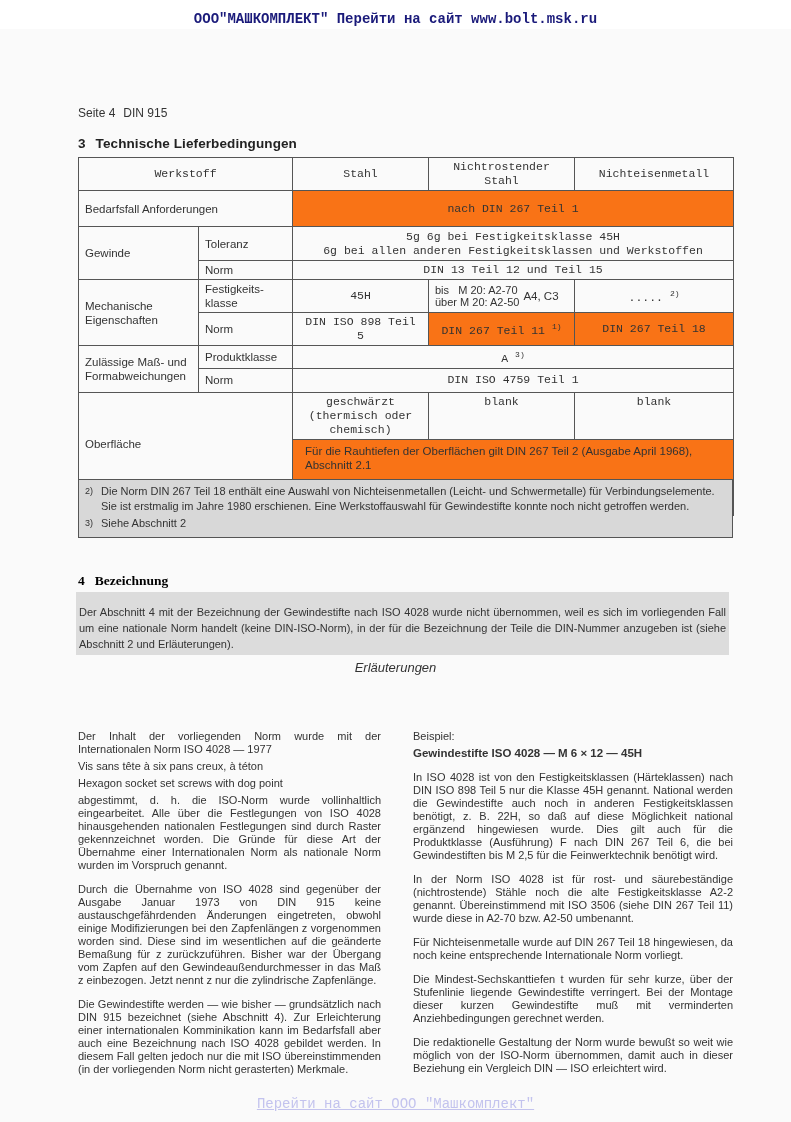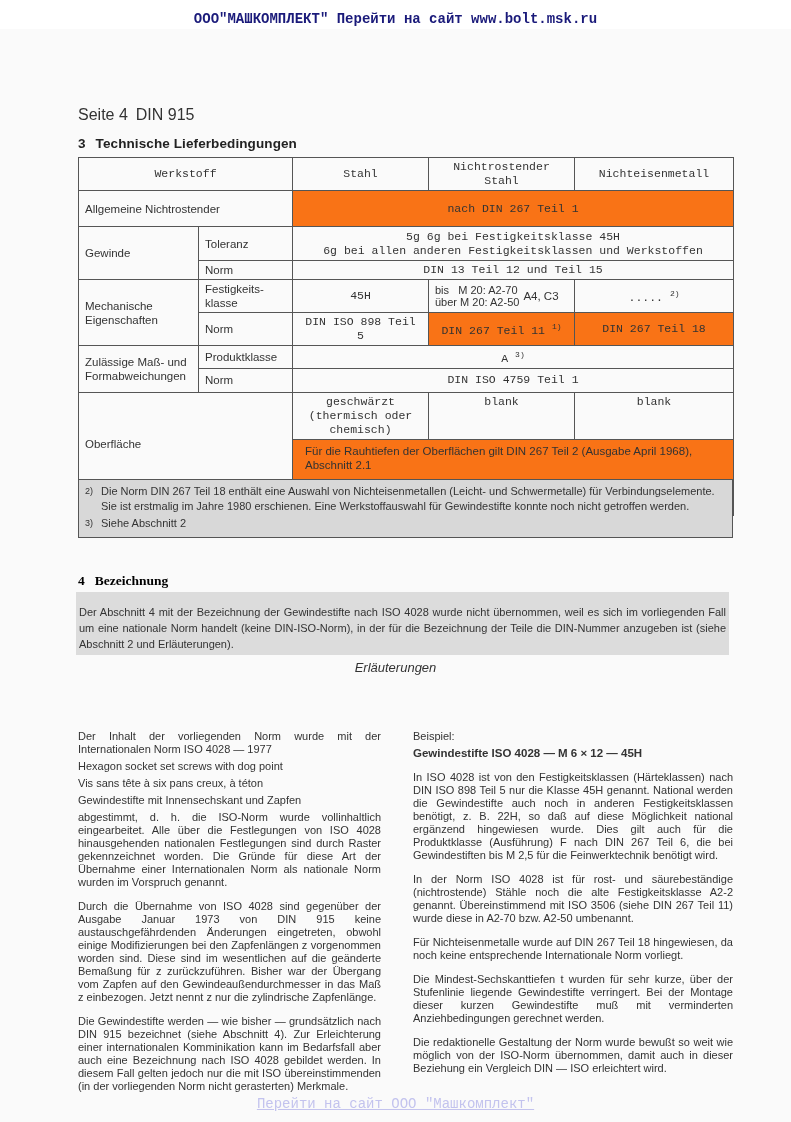--- a/index.html
+++ b/index.html
@@ -10,21 +10,21 @@
       color: #2a2a2a;
     }
     .banner {
       position: absolute; left: 0; top: 0; width: 791px; height: 29px;
       background: #ffffff;
       text-align: center;
       font-family: "Liberation Mono", monospace;
       font-weight: bold; font-size: 14px; color: #1a1a7a;
       line-height: 38px;
     }
-    .page-header { position: absolute; left: 78px; top: 106px; font-size: 16px; color: #333; }
+    .page-header { position: absolute; left: 78px; top: 106px; font-size: 12px; color: #333; }
     .page-header span + span { margin-left: 8px; }
     .h3 { position: absolute; left: 78px; top: 136px; font-size: 13.5px; font-weight: bold; color: #222; letter-spacing: 0.1px; }
     .h3 .num { margin-right: 10px; }
 
     table.spec {
       position: absolute; left: 78px; top: 157px; width: 655px;
       border-collapse: collapse; font-size: 11.5px; color: #333;
       table-layout: fixed;
     }
     table.spec td {
@@ -95,21 +95,21 @@
       <col style="width:159px">
   </colgroup>
   <tbody>
       <tr style="height:27px">
     <td colspan="2" class="c">Werkstoff</td>
     <td class="c">Stahl</td>
     <td class="c">Nichtrostender Stahl</td>
     <td class="c">Nichteisenmetall</td>
   </tr>
   <tr style="height:36px">
-    <td colspan="2">Allgemeine Nichtrostender</td>
+    <td colspan="2">Bedarfsfall Anforderungen</td>
     <td colspan="3" class="c shade">nach DIN 267 Teil 1</td>
   </tr>
   <tr style="height:34px">
     <td rowspan="2">Gewinde</td>
     <td>Toleranz</td>
     <td colspan="3" class="c">
       <div>5g 6g bei Festigkeitsklasse 45H</div>
       <div>6g bei allen anderen Festigkeitsklassen und Werkstoffen</div>
     </td>
   </tr>
@@ -182,23 +182,22 @@
 
 <div class="h4">
   <span class="num">4</span><span>Bezeichnung</span>
 </div>
 <div class="bez-text">Der Abschnitt 4 mit der Bezeichnung der Gewindestifte nach ISO 4028 wurde nicht übernommen, weil es sich im vorliegenden Fall um eine nationale Norm handelt (keine DIN-ISO-Norm), in der für die Bezeichnung der Teile die DIN-Nummer anzugeben ist (siehe Abschnitt 2 und Erläuterungen).</div>
 
 <div class="erl-title">Erläuterungen</div>
 
 <div class="col left">
   <p class="tight">Der Inhalt der vorliegenden Norm wurde mit der Internationalen Norm ISO 4028 — 1977</p>
+  <p class="tight">Vis sans tête à six pans creux, à téton</p>
   <p class="tight">Hexagon socket set screws with dog point</p>
-  <p class="tight">Vis sans tête à six pans creux, à téton</p>
-  <p class="tight">Gewindestifte mit Innensechskant und Zapfen</p>
   <p class="gap-lg">abgestimmt, d. h. die ISO-Norm wurde vollinhaltlich eingearbeitet. Alle über die Festlegungen von ISO 4028 hinausgehenden nationalen Festlegungen sind durch Raster gekennzeichnet worden. Die Gründe für diese Art der Übernahme einer Internationalen Norm als nationale Norm wurden im Vorspruch genannt.</p>
   <p class="gap-lg">Durch die Übernahme von ISO 4028 sind gegenüber der Ausgabe Januar 1973 von DIN 915 keine austauschgefährdenden Änderungen eingetreten, obwohl einige Modifizierungen bei den Zapfenlängen z vorgenommen worden sind. Diese sind im wesentlichen auf die geänderte Bemaßung für z zurückzuführen. Bisher war der Übergang vom Zapfen auf den Gewindeaußendurchmesser in das Maß z einbezogen. Jetzt nennt z nur die zylindrische Zapfenlänge.</p>
   <p>Die Gewindestifte werden — wie bisher — grundsätzlich nach DIN 915 bezeichnet (siehe Abschnitt 4). Zur Erleichterung einer internationalen Komminikation kann im Bedarfsfall aber auch eine Bezeichnung nach ISO 4028 gebildet werden. In diesem Fall gelten jedoch nur die mit ISO übereinstimmenden (in der vorliegenden Norm nicht gerasterten) Merkmale.</p>
 </div>
 
 <div class="col right">
   <p class="tight">Beispiel:</p>
   <p class="bold gap-lg">Gewindestifte ISO 4028 — M 6 × 12 — 45H</p>
   <p class="gap-lg">In ISO 4028 ist von den Festigkeitsklassen (Härteklassen) nach DIN ISO 898 Teil 5 nur die Klasse 45H genannt. National werden die Gewindestifte auch noch in anderen Festigkeitsklassen benötigt, z. B. 22H, so daß auf diese Möglichkeit national ergänzend hingewiesen wurde. Dies gilt auch für die Produktklasse (Ausführung) F nach DIN 267 Teil 6, die bei Gewindestiften bis M 2,5 für die Feinwerktechnik benötigt wird.</p>
   <p class="gap-lg">In der Norm ISO 4028 ist für rost- und säurebeständige (nichtrostende) Stähle noch die alte Festigkeitsklasse A2-2 genannt. Übereinstimmend mit ISO 3506 (siehe DIN 267 Teil 11) wurde diese in A2-70 bzw. A2-50 umbenannt.</p>

